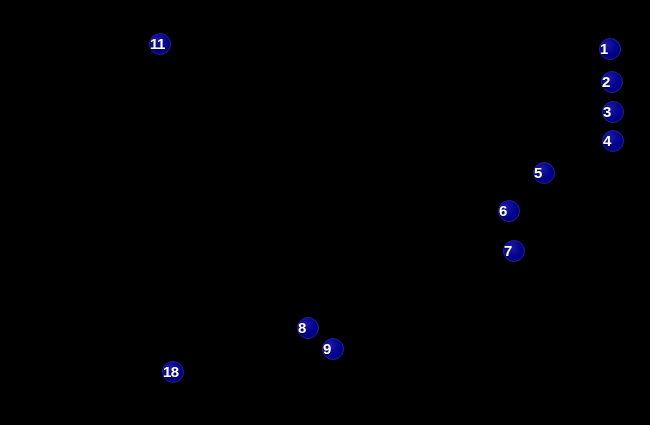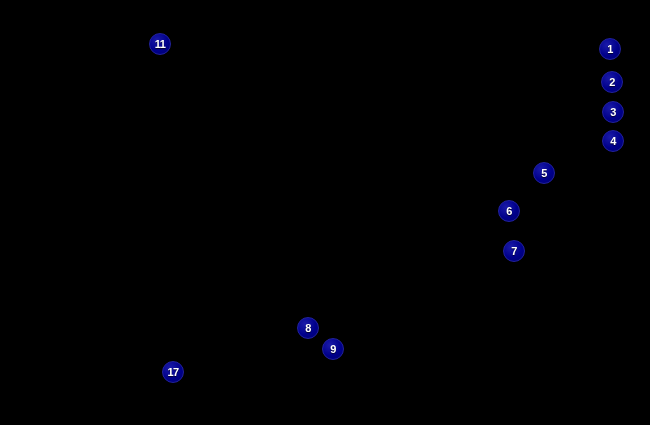--- a/index.html
+++ b/index.html
@@ -21,40 +21,39 @@
   }
   .som-marker {
     position: absolute;
     width: 22px;
     height: 22px;
     border-radius: 50%;
     background: radial-gradient(circle at 35% 30%, #1b1ba8 0%, #00008b 55%, #000070 100%);
     border: 1px solid #22229e;
     box-sizing: border-box;
     color: #ffffff;
-    font-size: 11px;
+    font-size: 15px;
     font-weight: bold;
     line-height: 20px;
-    text-align: center;
     letter-spacing: -0.5px;
     text-shadow: 0 1px 1px rgba(0,0,0,0.7);
     cursor: pointer;
     user-select: none;
   }
 </style>
 </head>
 <body>
 
 <div class="screen">
   <div class="marker-layer" id="marker-layer">
       <div class="som-marker" style="left: 599px; top: 38px;">1</div>
       <div class="som-marker" style="left: 601px; top: 71px;">2</div>
       <div class="som-marker" style="left: 602px; top: 101px;">3</div>
       <div class="som-marker" style="left: 602px; top: 130px;">4</div>
       <div class="som-marker" style="left: 533px; top: 162px;">5</div>
       <div class="som-marker" style="left: 498px; top: 200px;">6</div>
       <div class="som-marker" style="left: 503px; top: 240px;">7</div>
       <div class="som-marker" style="left: 297px; top: 317px;">8</div>
       <div class="som-marker" style="left: 322px; top: 338px;">9</div>
-      <div class="som-marker" style="left: 162px; top: 361px;">17</div>
+      <div class="som-marker" style="left: 162px; top: 361px;">18</div>
       <div class="som-marker" style="left: 149px; top: 33px;">11</div>
     </div>
 </div>
 
 </body></html>

